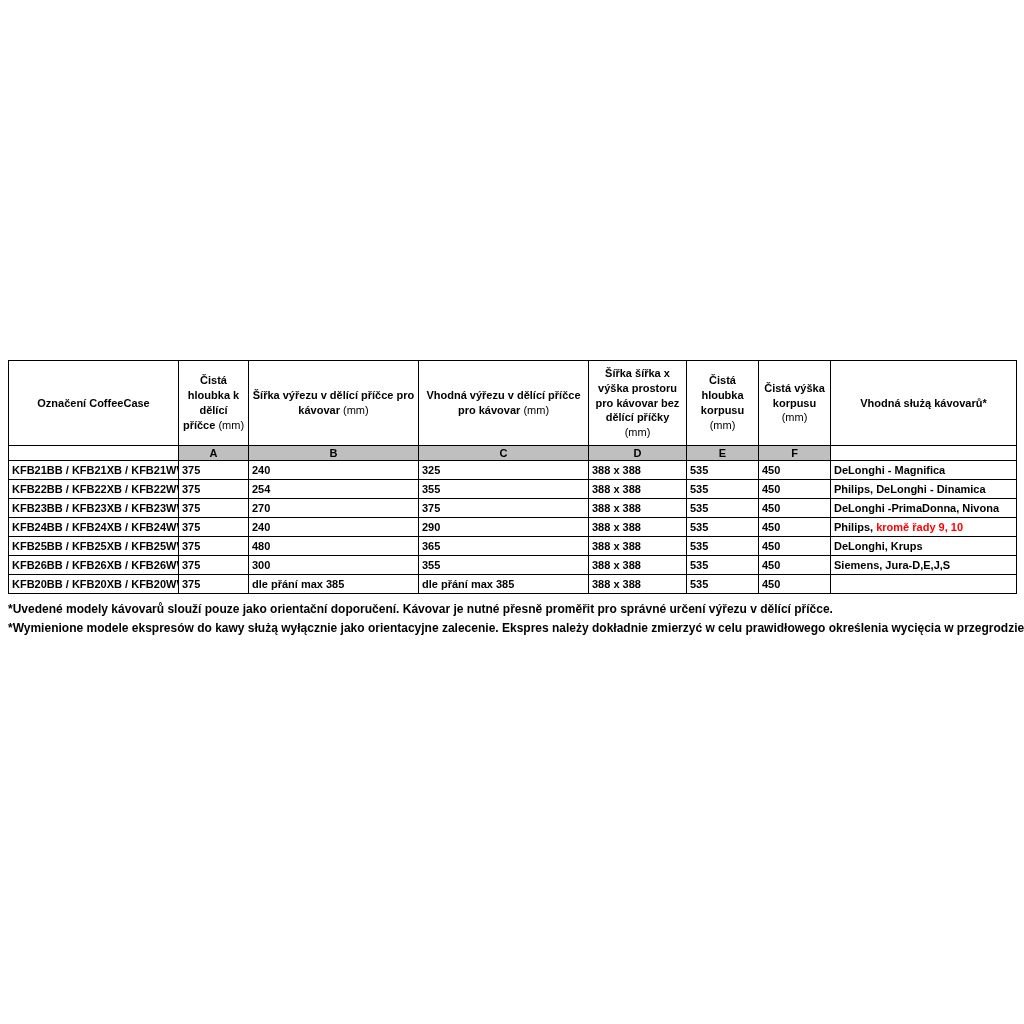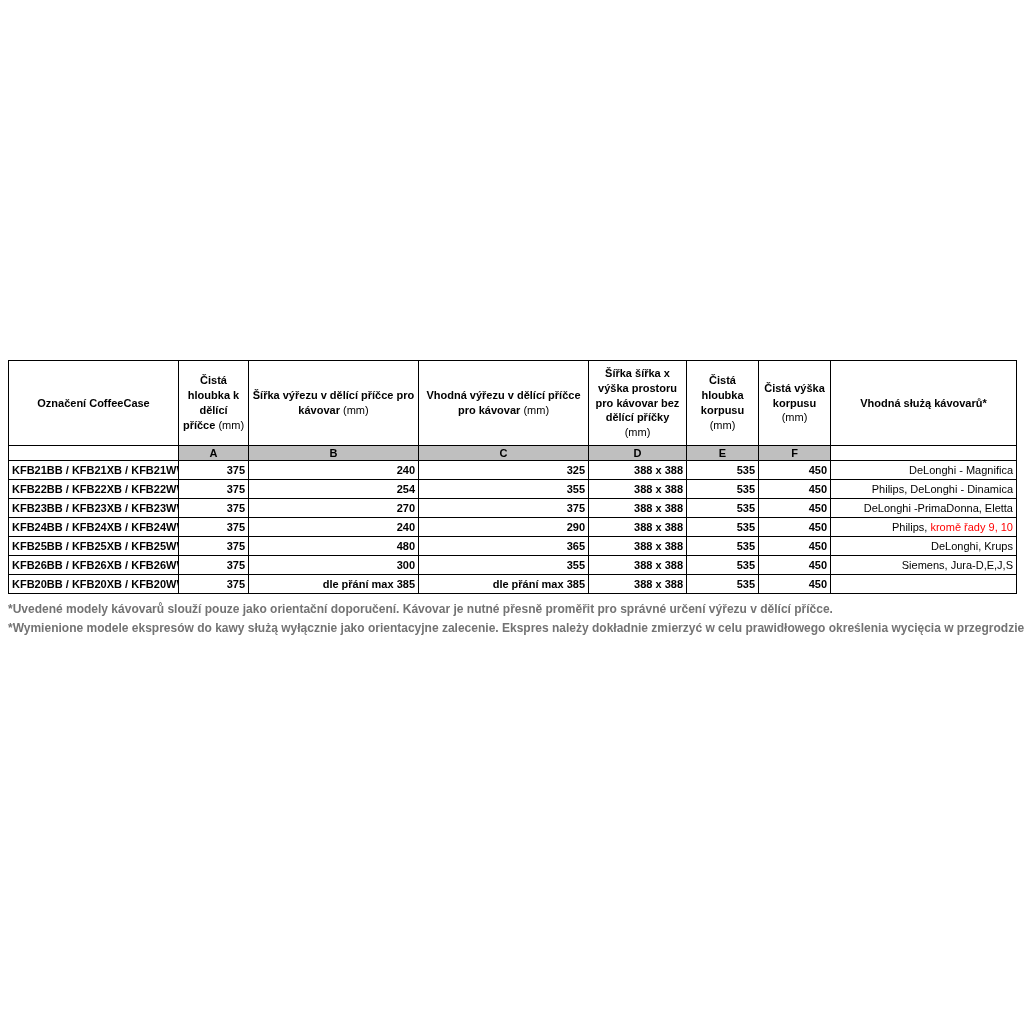--- a/index.html
+++ b/index.html
@@ -19,29 +19,29 @@
   thead th{
     font-weight:bold;text-align:center;vertical-align:middle;
     height:82px;line-height:1.35;background:#fff;
   }
   thead th .unit{font-weight:normal;}
   tr.letters td{
     height:14px;text-align:center;font-weight:bold;line-height:14px;padding:0;
   }
   tr.letters td.gray{background:#bfbfbf;}
   tbody td{
-    height:16px;text-align:right;font-weight:bold;line-height:16px;white-space:nowrap;
+    height:16px;text-align:left;font-weight:bold;line-height:16px;white-space:nowrap;
   }
   tbody td.model{text-align:left;}
-  tbody td.machines{font-weight:normal;}
+  tbody td.machines{font-weight:bold;}
   .red{color:#ff0000;}
 
   .footnotes{
     position:absolute;left:8px;top:600px;width:1008px;
-    color:#737373;font-weight:bold;font-size:12px;line-height:19px;
+    color:#000000;font-weight:bold;font-size:12px;line-height:19px;
   }
   .footnotes div{white-space:nowrap;}
 </style>
 </head>
 <body>
 
 <div class="page">
 
   <table class="spec">
     <colgroup>
@@ -98,21 +98,21 @@
           <td class="machines"><span>Philips, DeLonghi - Dinamica</span></td>
         </tr>
         <tr>
           <td class="model">KFB23BB / KFB23XB / KFB23WW</td>
           <td>375</td>
           <td>270</td>
           <td>375</td>
           <td>388 x 388</td>
           <td>535</td>
           <td>450</td>
-          <td class="machines"><span>DeLonghi -PrimaDonna, Eletta</span></td>
+          <td class="machines"><span>DeLonghi -PrimaDonna, Nivona</span></td>
         </tr>
         <tr>
           <td class="model">KFB24BB / KFB24XB / KFB24WW</td>
           <td>375</td>
           <td>240</td>
           <td>290</td>
           <td>388 x 388</td>
           <td>535</td>
           <td>450</td>
           <td class="machines"><span>Philips, </span><span class="red">kromě řady 9, 10</span></td>

